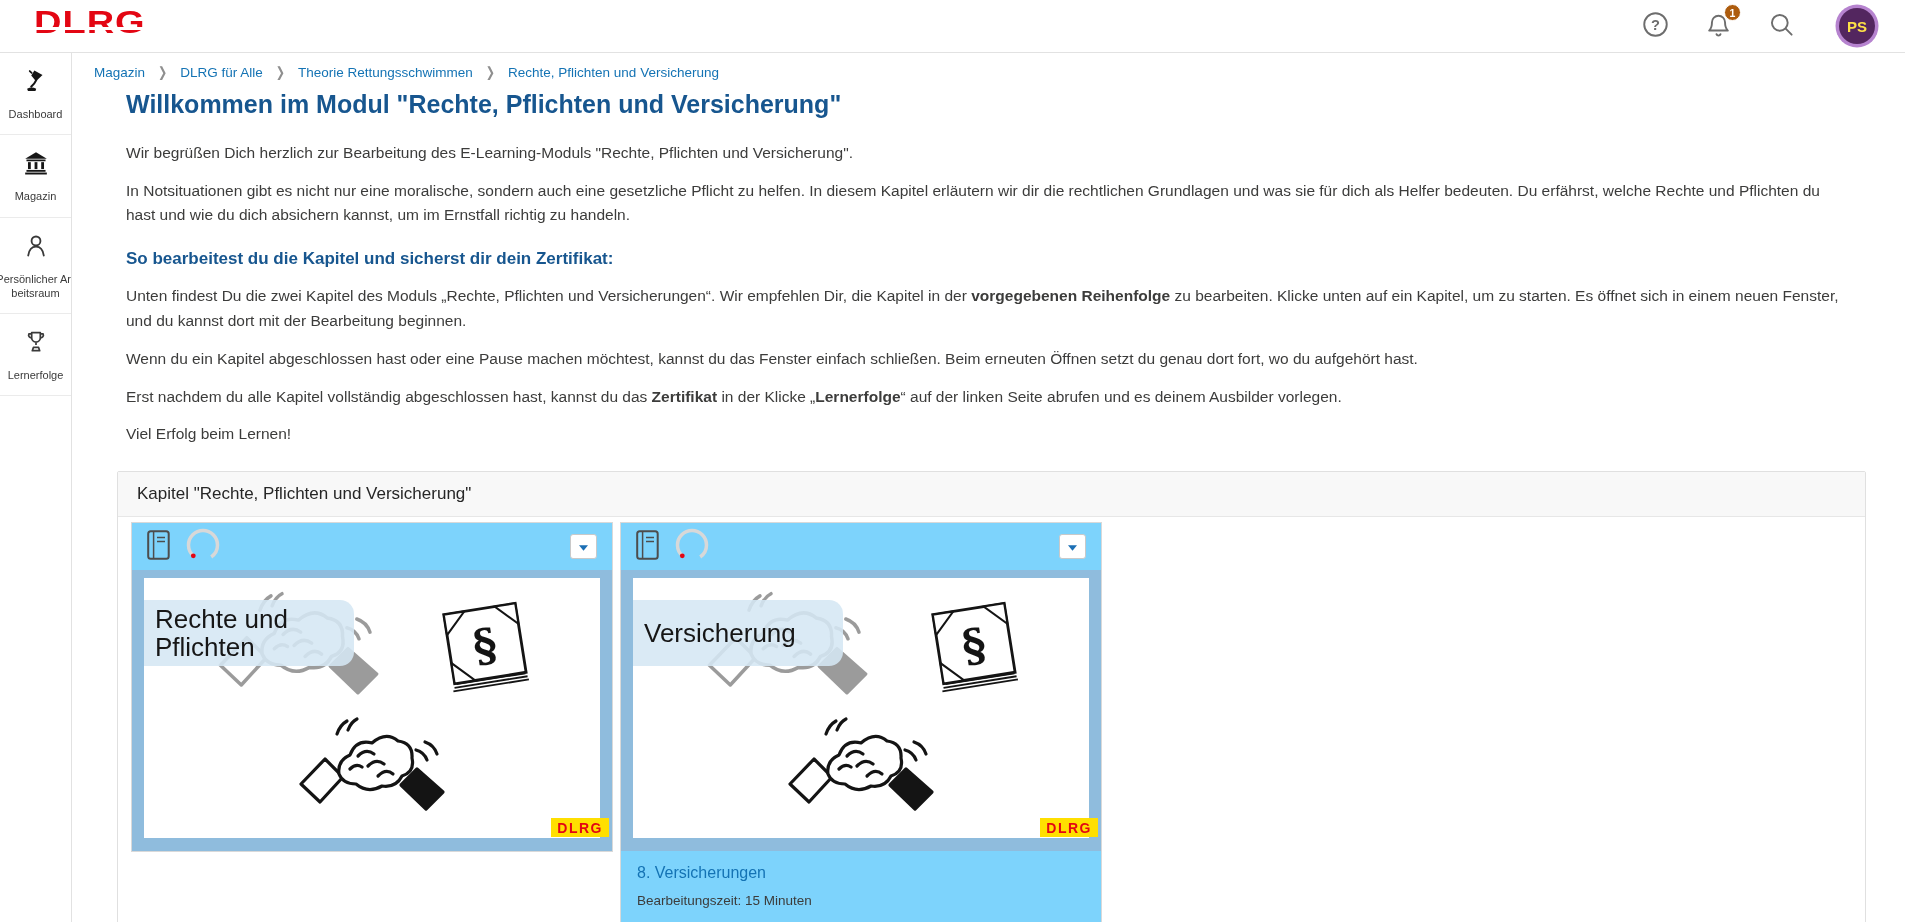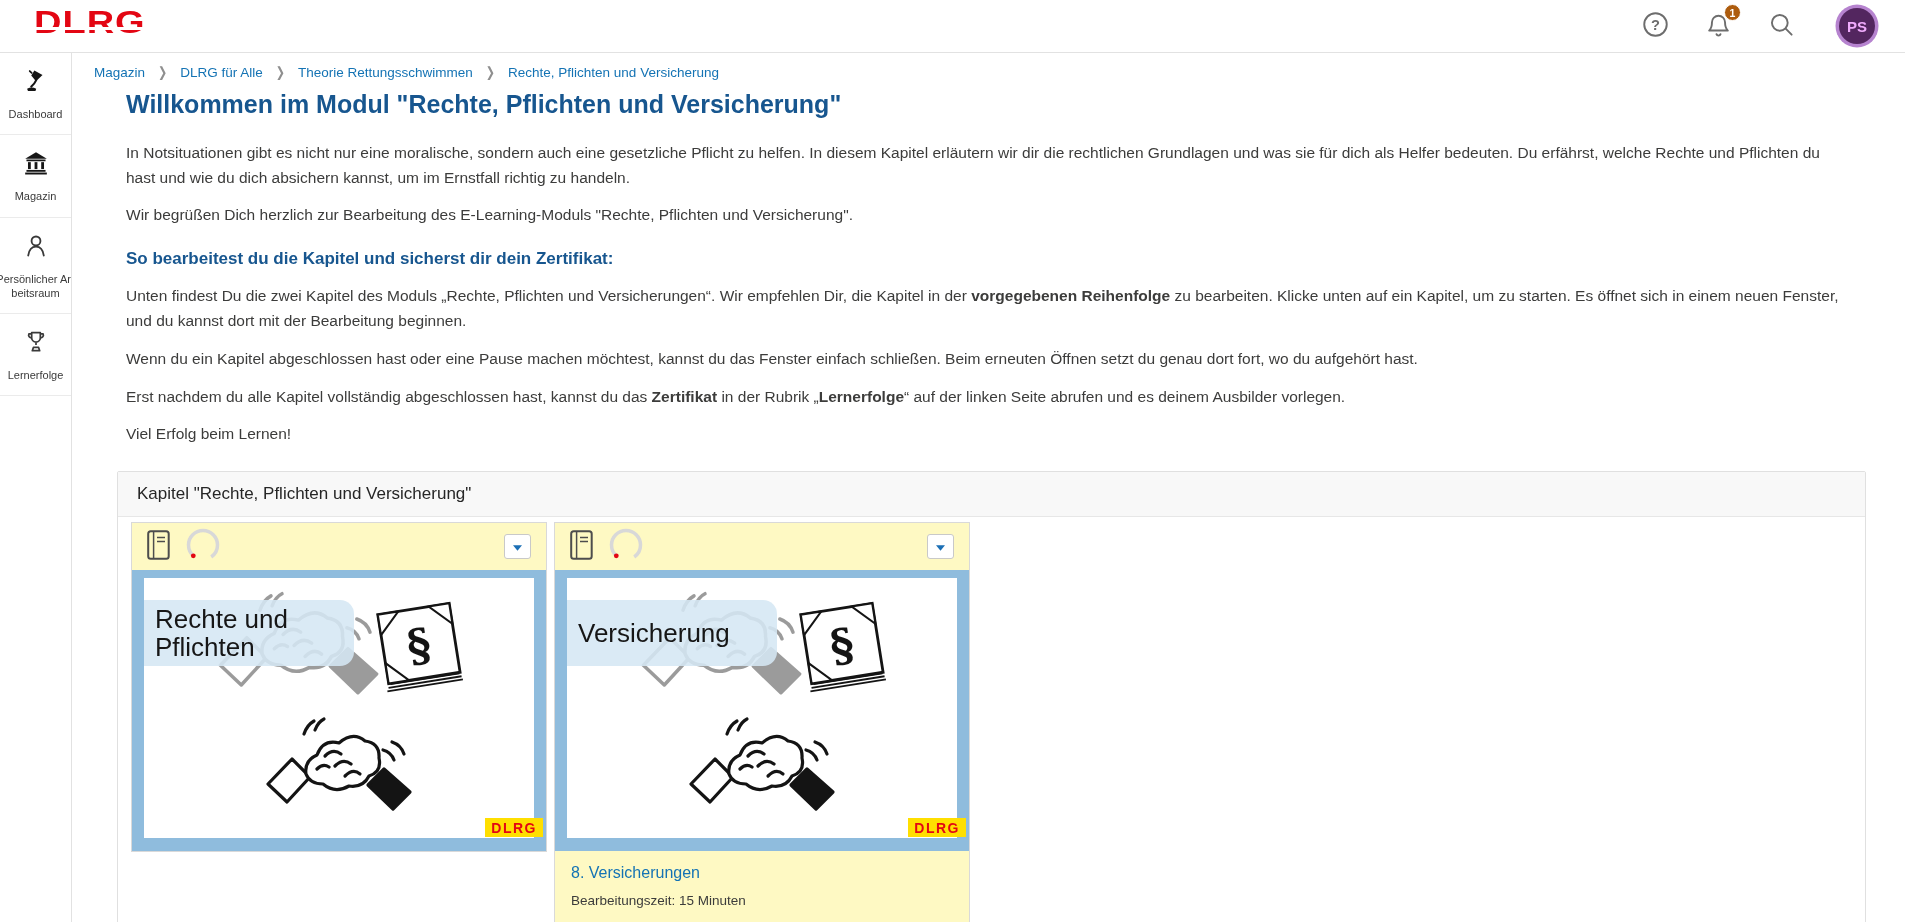--- a/index.html
+++ b/index.html
@@ -29,21 +29,21 @@
   .logo::before{top:10px}
   .logo::after{top:20px}
   .header-actions{display:flex;align-items:center;gap:36px}
   .icon-btn{background:none;border:none;padding:0;cursor:pointer;display:flex;align-items:center;position:relative}
   .badge{
     position:absolute;top:-7px;right:-9px;min-width:17px;height:17px;border-radius:9px;
     background:var(--badge-orange);color:#fff;font-size:10.5px;font-weight:bold;
     display:flex;align-items:center;justify-content:center;border:1.5px solid #fff;padding:0 3px;
   }
   .avatar{
-    width:36px;height:36px;border-radius:50%;background:var(--avatar-purple);color:#f0abfc;
+    width:36px;height:36px;border-radius:50%;background:var(--avatar-purple);color:#fde047;
     font-size:15px;font-weight:bold;display:flex;align-items:center;justify-content:center;
     box-shadow:0 0 0 3.5px var(--avatar-ring);margin-left:8px;cursor:pointer;border:none;
   }
   
   .sidebar{
     position:absolute;top:53px;left:0;bottom:0;width:72px;background:#fff;
     border-right:1px solid var(--border-gray);overflow:hidden;z-index:5;
   }
   .side-item{
     display:flex;flex-direction:column;align-items:center;gap:9px;
@@ -62,21 +62,21 @@
   #intro-paragraphs p:first-child{margin-top:22px}
   .sub-heading{margin:21px 0 15px;font-size:17px;font-weight:bold;color:var(--heading-blue)}
   #instruction-paragraphs p:last-child{margin-bottom:0}
   
   .panel{margin:24px 39px 0 45px;border:1px solid #e0e0e0;border-radius:2px;background:#fff}
   .panel-header{
     background:#f8f8f8;border-bottom:1px solid #e7e7e7;padding:12px 19px;
     font-size:17px;color:#262626;
   }
   .panel-body{display:flex;gap:7px;align-items:flex-start;padding:5px 13px 16px;background:#fff}
-  .card{width:416px;border:1px solid #d9d9d9;background:#fef9c3}
+  .card{width:482px;border:1px solid #d9d9d9;background:#7dd3fc}
   .card-toolbar{height:47px;display:flex;align-items:center;gap:13px;padding:0 15px}
   .card-menu{
     margin-left:auto;width:27px;height:25px;border:1px solid #c9c9c9;border-radius:3px;background:#fff;
     display:flex;align-items:center;justify-content:center;cursor:pointer;
   }
   .card-image{position:relative;height:281px;background:var(--frame-blue);padding:8px 12px 13px;cursor:pointer}
   .slide{position:relative;width:100%;height:100%;background:#fff;overflow:hidden}
   .sketch-faded{position:absolute;left:72px;top:8px;width:165px;opacity:.42;z-index:1}
   .title-band{
     position:absolute;left:0;top:22px;width:210px;height:66px;background:rgba(213,231,244,.88);
@@ -217,28 +217,28 @@
       <a class="crumb">DLRG für Alle</a>
       <span class="crumb-sep">❯</span>
       <a class="crumb">Theorie Rettungsschwimmen</a>
       <span class="crumb-sep">❯</span>
       <a class="crumb">Rechte, Pflichten und Versicherung</a>
     </nav>
 
     <div class="content">
       <h1 class="page-title">Willkommen im Modul "Rechte, Pflichten und Versicherung"</h1>
       <div id="intro-paragraphs">
+          <p><span>Wir begrüßen Dich herzlich zur Bearbeitung des E-Learning-Moduls "Rechte, Pflichten und Versicherung".</span></p>
           <p><span>In Notsituationen gibt es nicht nur eine moralische, sondern auch eine gesetzliche Pflicht zu helfen. In diesem Kapitel erläutern wir dir die rechtlichen Grundlagen und was sie für dich als Helfer bedeuten. Du erfährst, welche Rechte und Pflichten du hast und wie du dich absichern kannst, um im Ernstfall richtig zu handeln.</span></p>
-          <p><span>Wir begrüßen Dich herzlich zur Bearbeitung des E-Learning-Moduls "Rechte, Pflichten und Versicherung".</span></p>
         </div>
       <h2 class="sub-heading">So bearbeitest du die Kapitel und sicherst dir dein Zertifikat:</h2>
       <div id="instruction-paragraphs">
           <p><span>Unten findest Du die zwei Kapitel des Moduls „Rechte, Pflichten und Versicherungen“. Wir empfehlen Dir, die Kapitel in der </span><strong>vorgegebenen Reihenfolge</strong><span> zu bearbeiten. Klicke unten auf ein Kapitel, um zu starten. Es öffnet sich in einem neuen Fenster, und du kannst dort mit der Bearbeitung beginnen.</span></p>
           <p><span>Wenn du ein Kapitel abgeschlossen hast oder eine Pause machen möchtest, kannst du das Fenster einfach schließen. Beim erneuten Öffnen setzt du genau dort fort, wo du aufgehört hast.</span></p>
-          <p><span>Erst nachdem du alle Kapitel vollständig abgeschlossen hast, kannst du das </span><strong>Zertifikat</strong><span> in der Rubrik „</span><strong>Lernerfolge</strong><span>“ auf der linken Seite abrufen und es deinem Ausbilder vorlegen.</span></p>
+          <p><span>Erst nachdem du alle Kapitel vollständig abgeschlossen hast, kannst du das </span><strong>Zertifikat</strong><span> in der Klicke „</span><strong>Lernerfolge</strong><span>“ auf der linken Seite abrufen und es deinem Ausbilder vorlegen.</span></p>
           <p><span>Viel Erfolg beim Lernen!</span></p>
         </div>
     </div>
 
     <section class="panel">
       <div class="panel-header">Kapitel "Rechte, Pflichten und Versicherung"</div>
       <div class="panel-body">
 
         <article class="card">
           <div class="card-toolbar">

